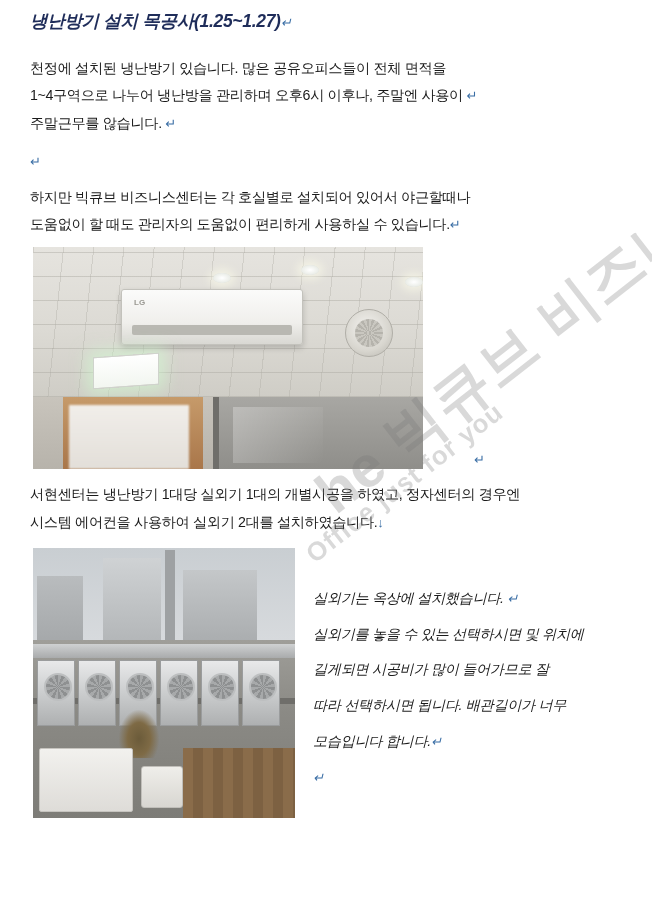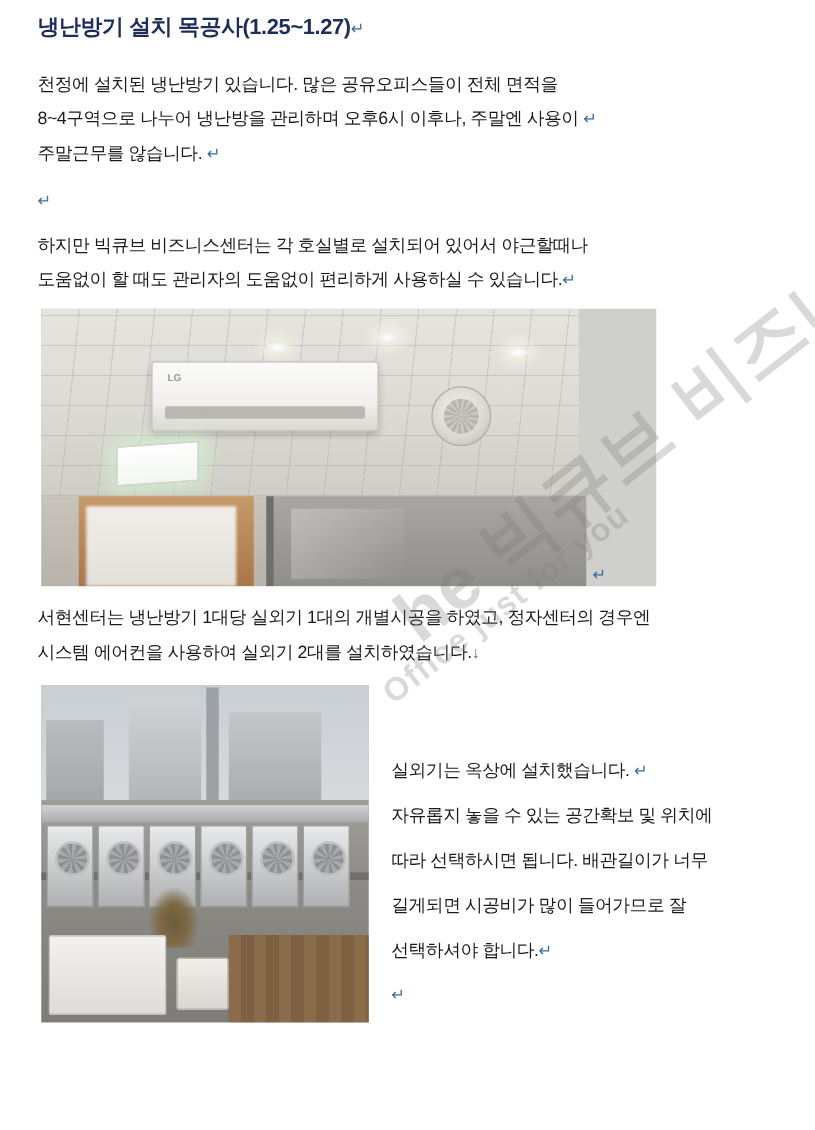--- a/index.html
+++ b/index.html
@@ -57,20 +57,21 @@
     letter-spacing: 1px;
   }
 
   h1.title {
     font-size: 17.5px;
     font-weight: bold;
     color: #1f2d5a;
     margin: 0 0 22px 0;
     line-height: 1.3;
     letter-spacing: -0.3px;
+    font-style: italic;
   }
   .pilcrow {
     color: #3a6ea5;
     font-size: 13px;
     font-weight: normal;
   }
   p.body {
     font-size: 14.2px;
     line-height: 1.95;
     margin: 0 0 10px 0;
@@ -86,21 +87,21 @@
   }
 
   
   .img1-wrap {
     position: relative;
     margin: 8px 0 0 3px;
     width: 430px;
     height: 222px;
   }
   .img1 {
-    width: 492px;
+    width: 390px;
     height: 222px;
     position: relative;
     overflow: hidden;
     background: #cfcfcb;
   }
   .ceiling {
     position: absolute;
     left: 0; top: 0;
     width: 430px; height: 150px;
     background: linear-gradient(180deg, #e6e4df 0%, #dcdad4 55%, #cfcdc6 100%);
@@ -197,22 +198,23 @@
   .img1-mark {
     position: absolute;
     right: -22px; bottom: 2px;
     color: #3a6ea5;
     font-size: 13px;
   }
 
   
   .two-col {
     display: flex;
-    align-items: flex-end;
+    align-items: center;
     margin-top: 12px;
+    font-style: italic;
   }
   .img2 {
     width: 262px;
     height: 270px;
     position: relative;
     overflow: hidden;
     flex: 0 0 auto;
     margin-left: 3px;
     background: #b9bcbe;
   }
@@ -318,21 +320,21 @@
     <div class="wm-line wm-main">he 빅큐브 비즈니스센터</div>
     <div class="wm-line wm-sub">Office just for you</div>
   </div>
 
   <h1 class="title">
     <span>냉난방기 설치 목공사(1.25~1.27)</span><span class="pilcrow">↵</span>
   </h1>
 
   <p class="body">
     <span>천정에 설치된 냉난방기 있습니다. 많은 공유오피스들이 전체 면적을</span><br>
-    <span>8~4구역으로 나누어 냉난방을 관리하며 오후6시 이후나, 주말엔 사용이</span> <span class="pilcrow">↵</span><br>
+    <span>1~4구역으로 나누어 냉난방을 관리하며 오후6시 이후나, 주말엔 사용이</span> <span class="pilcrow">↵</span><br>
     <span>주말근무를 않습니다.</span> <span class="pilcrow">↵</span>
   </p>
 
   <p class="blank-line">
     <span class="pilcrow">↵</span>
   </p>
 
   <p class="body tight">
     <span>하지만 빅큐브 비즈니스센터는 각 호실별로 설치되어 있어서 야근할때나</span><br>
     <span>도움없이 할 때도 관리자의 도움없이 편리하게 사용하실 수 있습니다.</span><span class="pilcrow">↵</span>
@@ -388,30 +390,30 @@
       <div class="planter"></div>
       <div class="planter2"></div>
     </div>
 
     <div class="col-text">
       <p>
         <span>실외기는 옥상에 설치했습니다.</span>
         <span class="pilcrow">↵</span>
       </p>
       <p>
-        <span>자유롭지 놓을 수 있는 공간확보 및 위치에</span>
+        <span>실외기를 놓을 수 있는 선택하시면 및 위치에</span>
+      </p>
+      <p>
+        <span>길게되면 시공비가 많이 들어가므로 잘</span>
       </p>
       <p>
         <span>따라 선택하시면 됩니다. 배관길이가 너무</span>
       </p>
       <p>
-        <span>길게되면 시공비가 많이 들어가므로 잘</span>
-      </p>
-      <p>
-        <span>선택하셔야 합니다.</span><span class="pilcrow">↵</span>
+        <span>모습입니다 합니다.</span><span class="pilcrow">↵</span>
       </p>
       <p>
         <span class="pilcrow">↵</span>
       </p>
     </div>
   </div>
 
 </div>
 
 </body></html>

